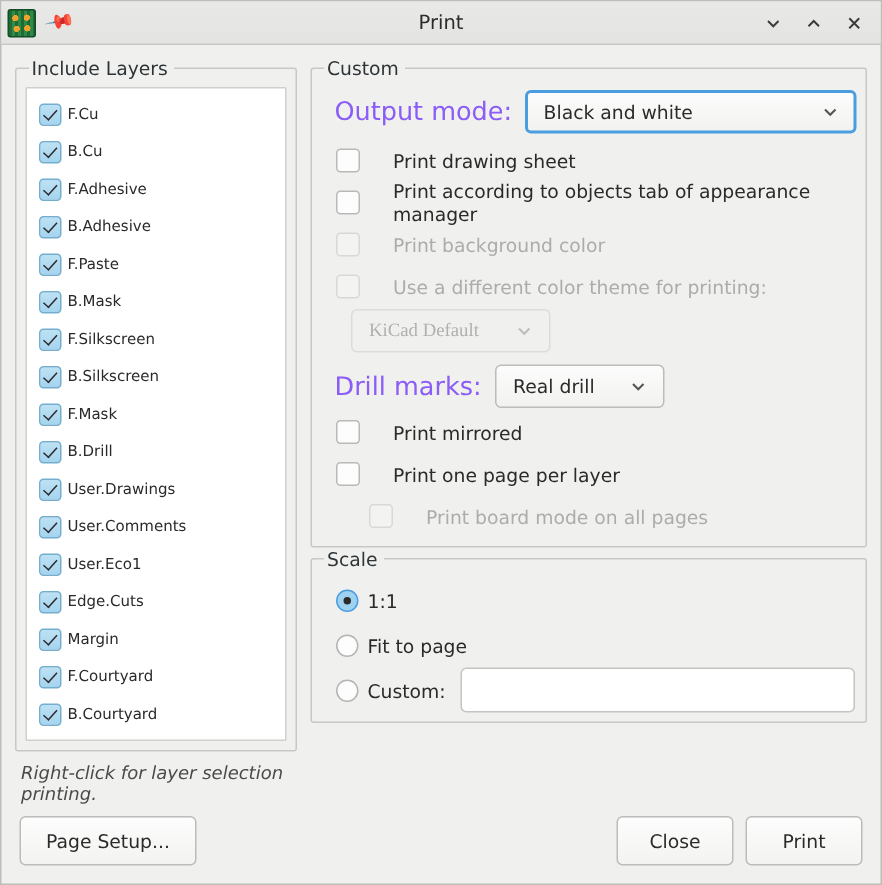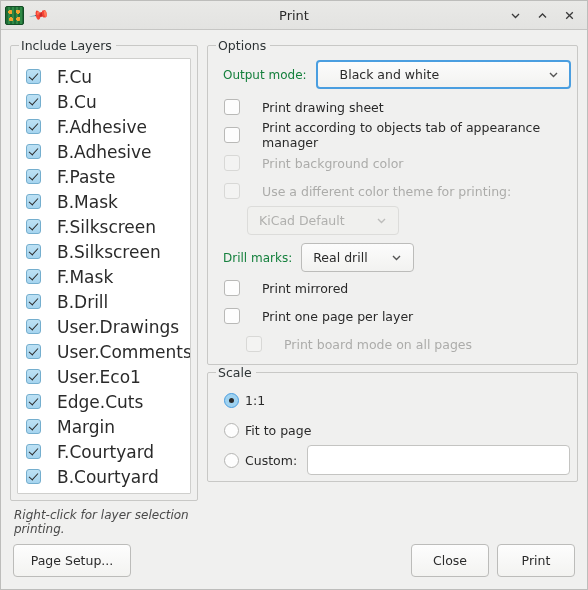--- a/index.html
+++ b/index.html
@@ -108,24 +108,24 @@
     flex: 1;
     background: #ffffff;
     border: 1px solid #cfcfcd;
     border-radius: 1px;
     padding: 5px 0 4px 0;
     overflow: hidden;
   }
   .layer-row {
     display: flex;
     align-items: center;
-    gap: 16px;
+    gap: 4px;
     height: 25px;
     padding: 0 8px;
-    font-size: 17px;
+    font-size: 10px;
     color: #2a2a2a;
   }
   
   .cb {
     width: 15px; height: 15px;
     min-width: 15px;
     border-radius: 3px;
     border: 1px solid #8fbfd9;
     background: #ffffff;
     position: relative;
@@ -160,21 +160,21 @@
   }
 
   
   .opt-group { }
   .row {
     display: flex;
     align-items: center;
     gap: 8px;
     margin-bottom: 3px;
   }
-  .row-label { font-size: 12px; color:#15803d; }
+  .row-label { font-size: 17px; color:#8b5cf6; }
   .row.cbrow { height: 28px; margin-bottom: 0; padding-left: 10px; gap: 22px; }
   .row.cbrow.indent { padding-left: 32px; }
   .cb-label { font-size: 12.5px; color:#2a2a2a; }
   .disabled .cb-label, .cb-label.disabled { color: #acacaa; }
 
   
   .combo {
     height: 29px;
     background: linear-gradient(to bottom, #fcfcfc, #f2f2f0);
     border: 1px solid #bcbcba;
@@ -183,30 +183,30 @@
     align-items: center;
     padding: 0 9px 0 11px;
     font-size: 12.5px;
     color: #2b2b2b;
     position: relative;
   }
   .combo .cv { flex: 1; }
   .combo .chev { color:#555; display:flex; align-items:center; }
   .combo.focused {
     border: 2px solid #4a9ee0;
-    padding: 0 8px 0 22px;
+    padding: 0 8px 0 10px;
   }
   .combo.disabled {
     color: #b0b0ae;
     background: #f0f0ee;
     border-color: #dcdcda;
   }
   .combo.disabled .chev { color:#bdbdbb; }
   .combo-outmode { flex: 1; }
-  .combo-theme { width: 152px; margin-left: 33px; margin-top:1px; margin-bottom:4px; }
+  .combo-theme { width: 133px; margin-left: 20px; margin-top:1px; margin-bottom:4px;font-family:Liberation Serif, serif; }
   .combo-drill { width: 113px; }
 
   .row-outmode { margin: 2px 0 4px 9px; gap: 9px; }
   .row-drill { margin: 8px 0 2px 9px; gap: 9px; }
 
   
   .scale-group { margin-top: 9px; padding: 3px 6px 8px 6px; }
   .radio-row {
     display:flex; align-items:center; gap:6px;
     height: 30px;
@@ -372,21 +372,21 @@
               <span>B.Courtyard</span>
             </div>
           </div>
       </fieldset>
       <div class="hint">Right-click for layer selection printing.</div>
     </div>
 
     <div class="col-right">
 
       <fieldset class="group opt-group">
-        <legend>Options</legend>
+        <legend>Custom</legend>
 
         <div class="row row-outmode">
           <span class="row-label">Output mode:</span>
           <div class="combo combo-outmode focused">
             <span class="cv">Black and white</span>
             <span class="chev">
               <svg width="15" height="15" viewBox="0 0 15 15" fill="none" stroke="currentColor" stroke-width="1.4">
                   <path d="M4 6 L7.5 9.5 L11 6"></path>
                 </svg>
             </span>

